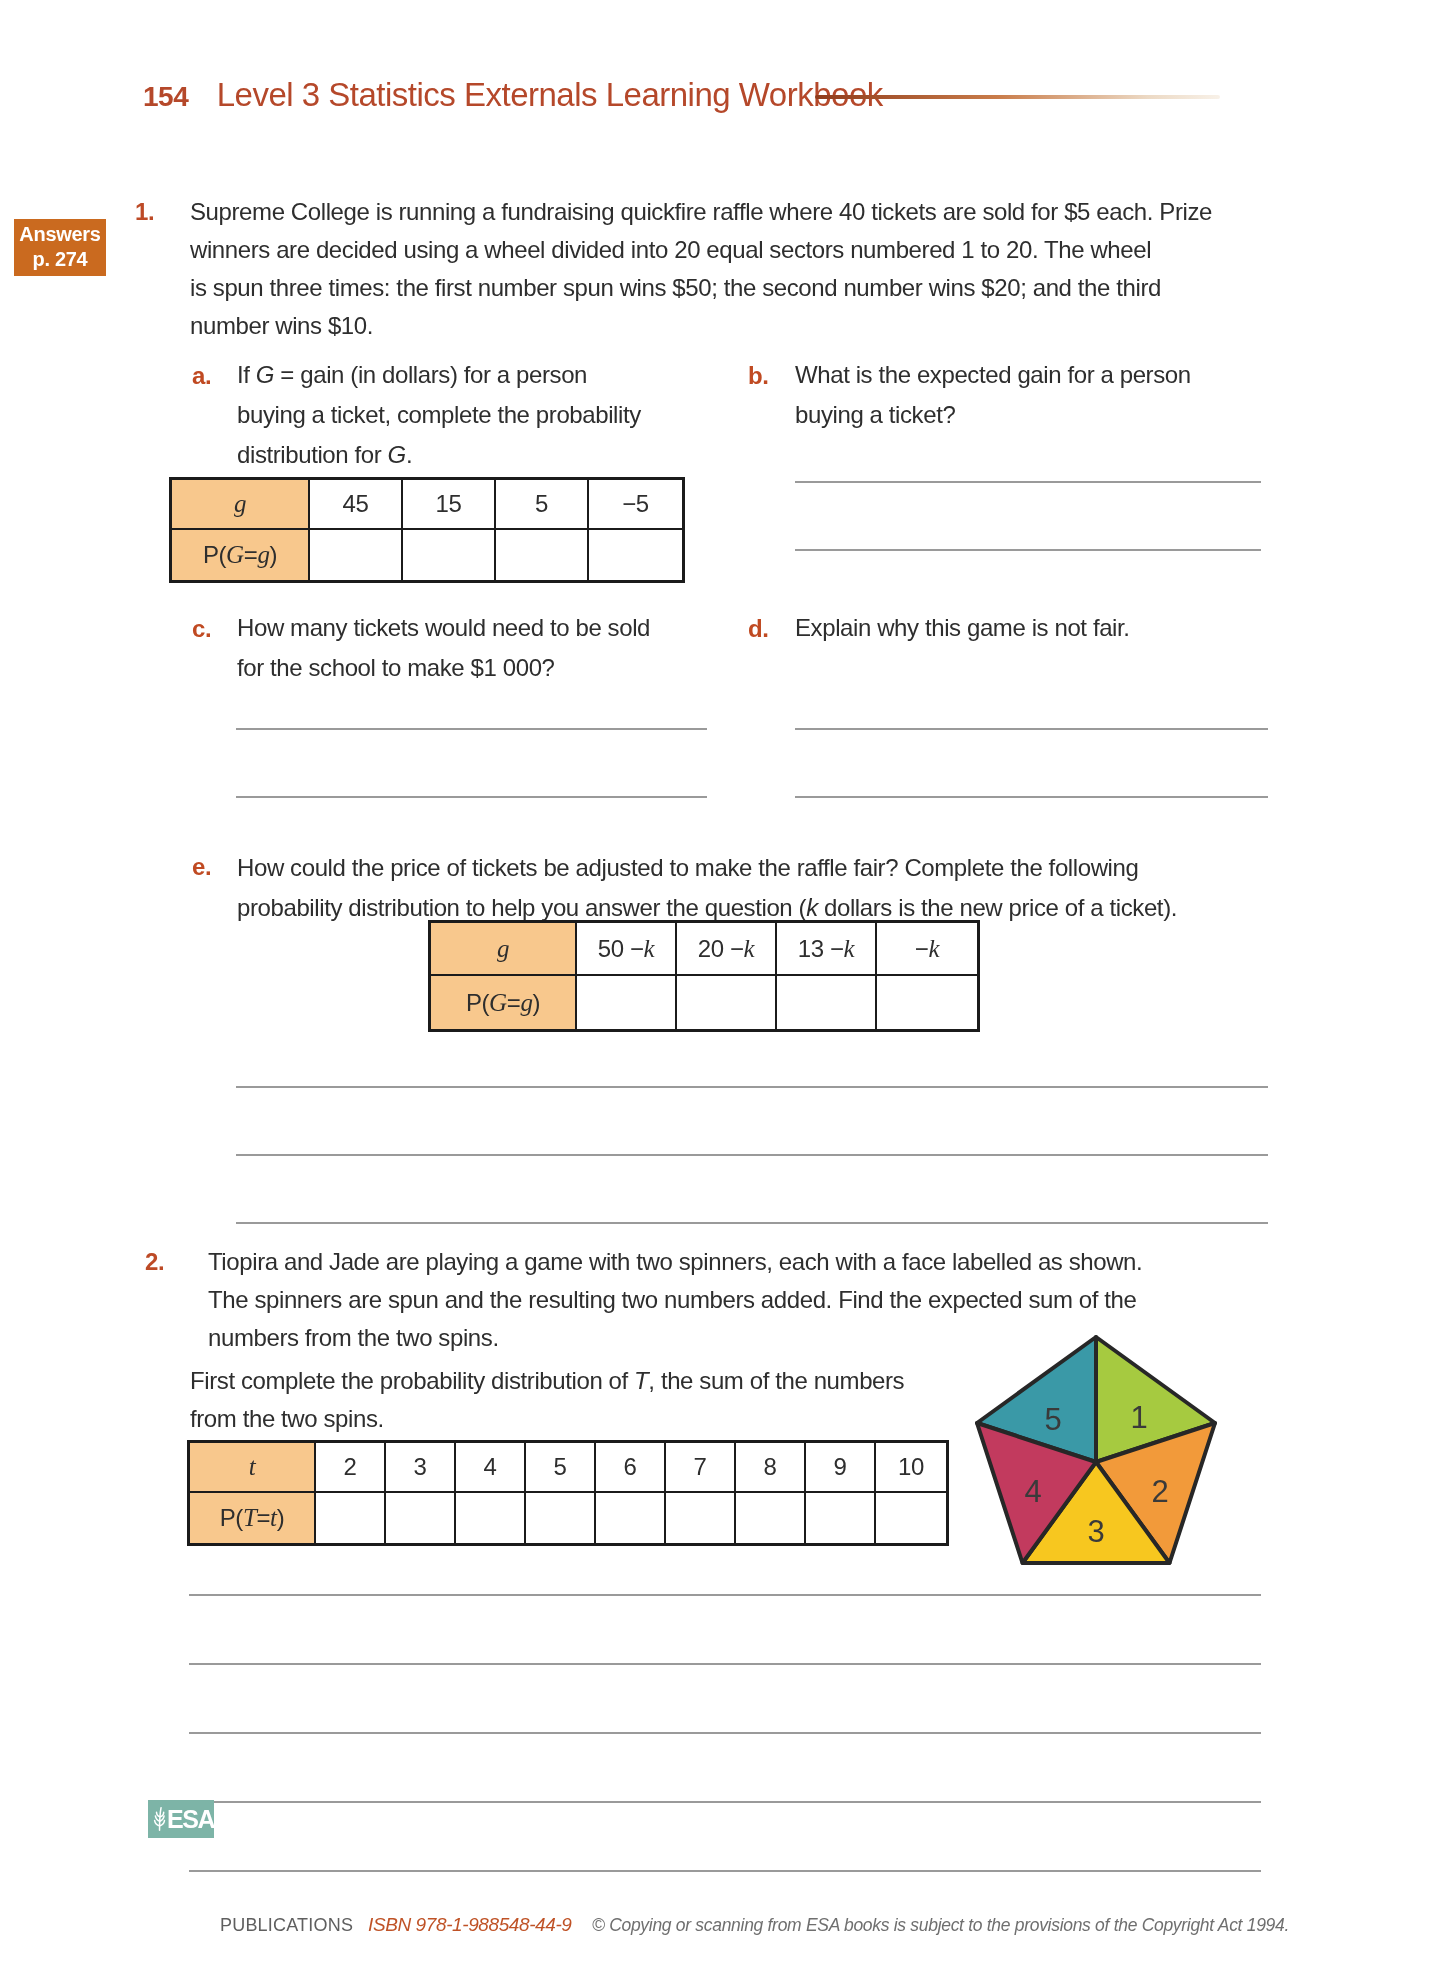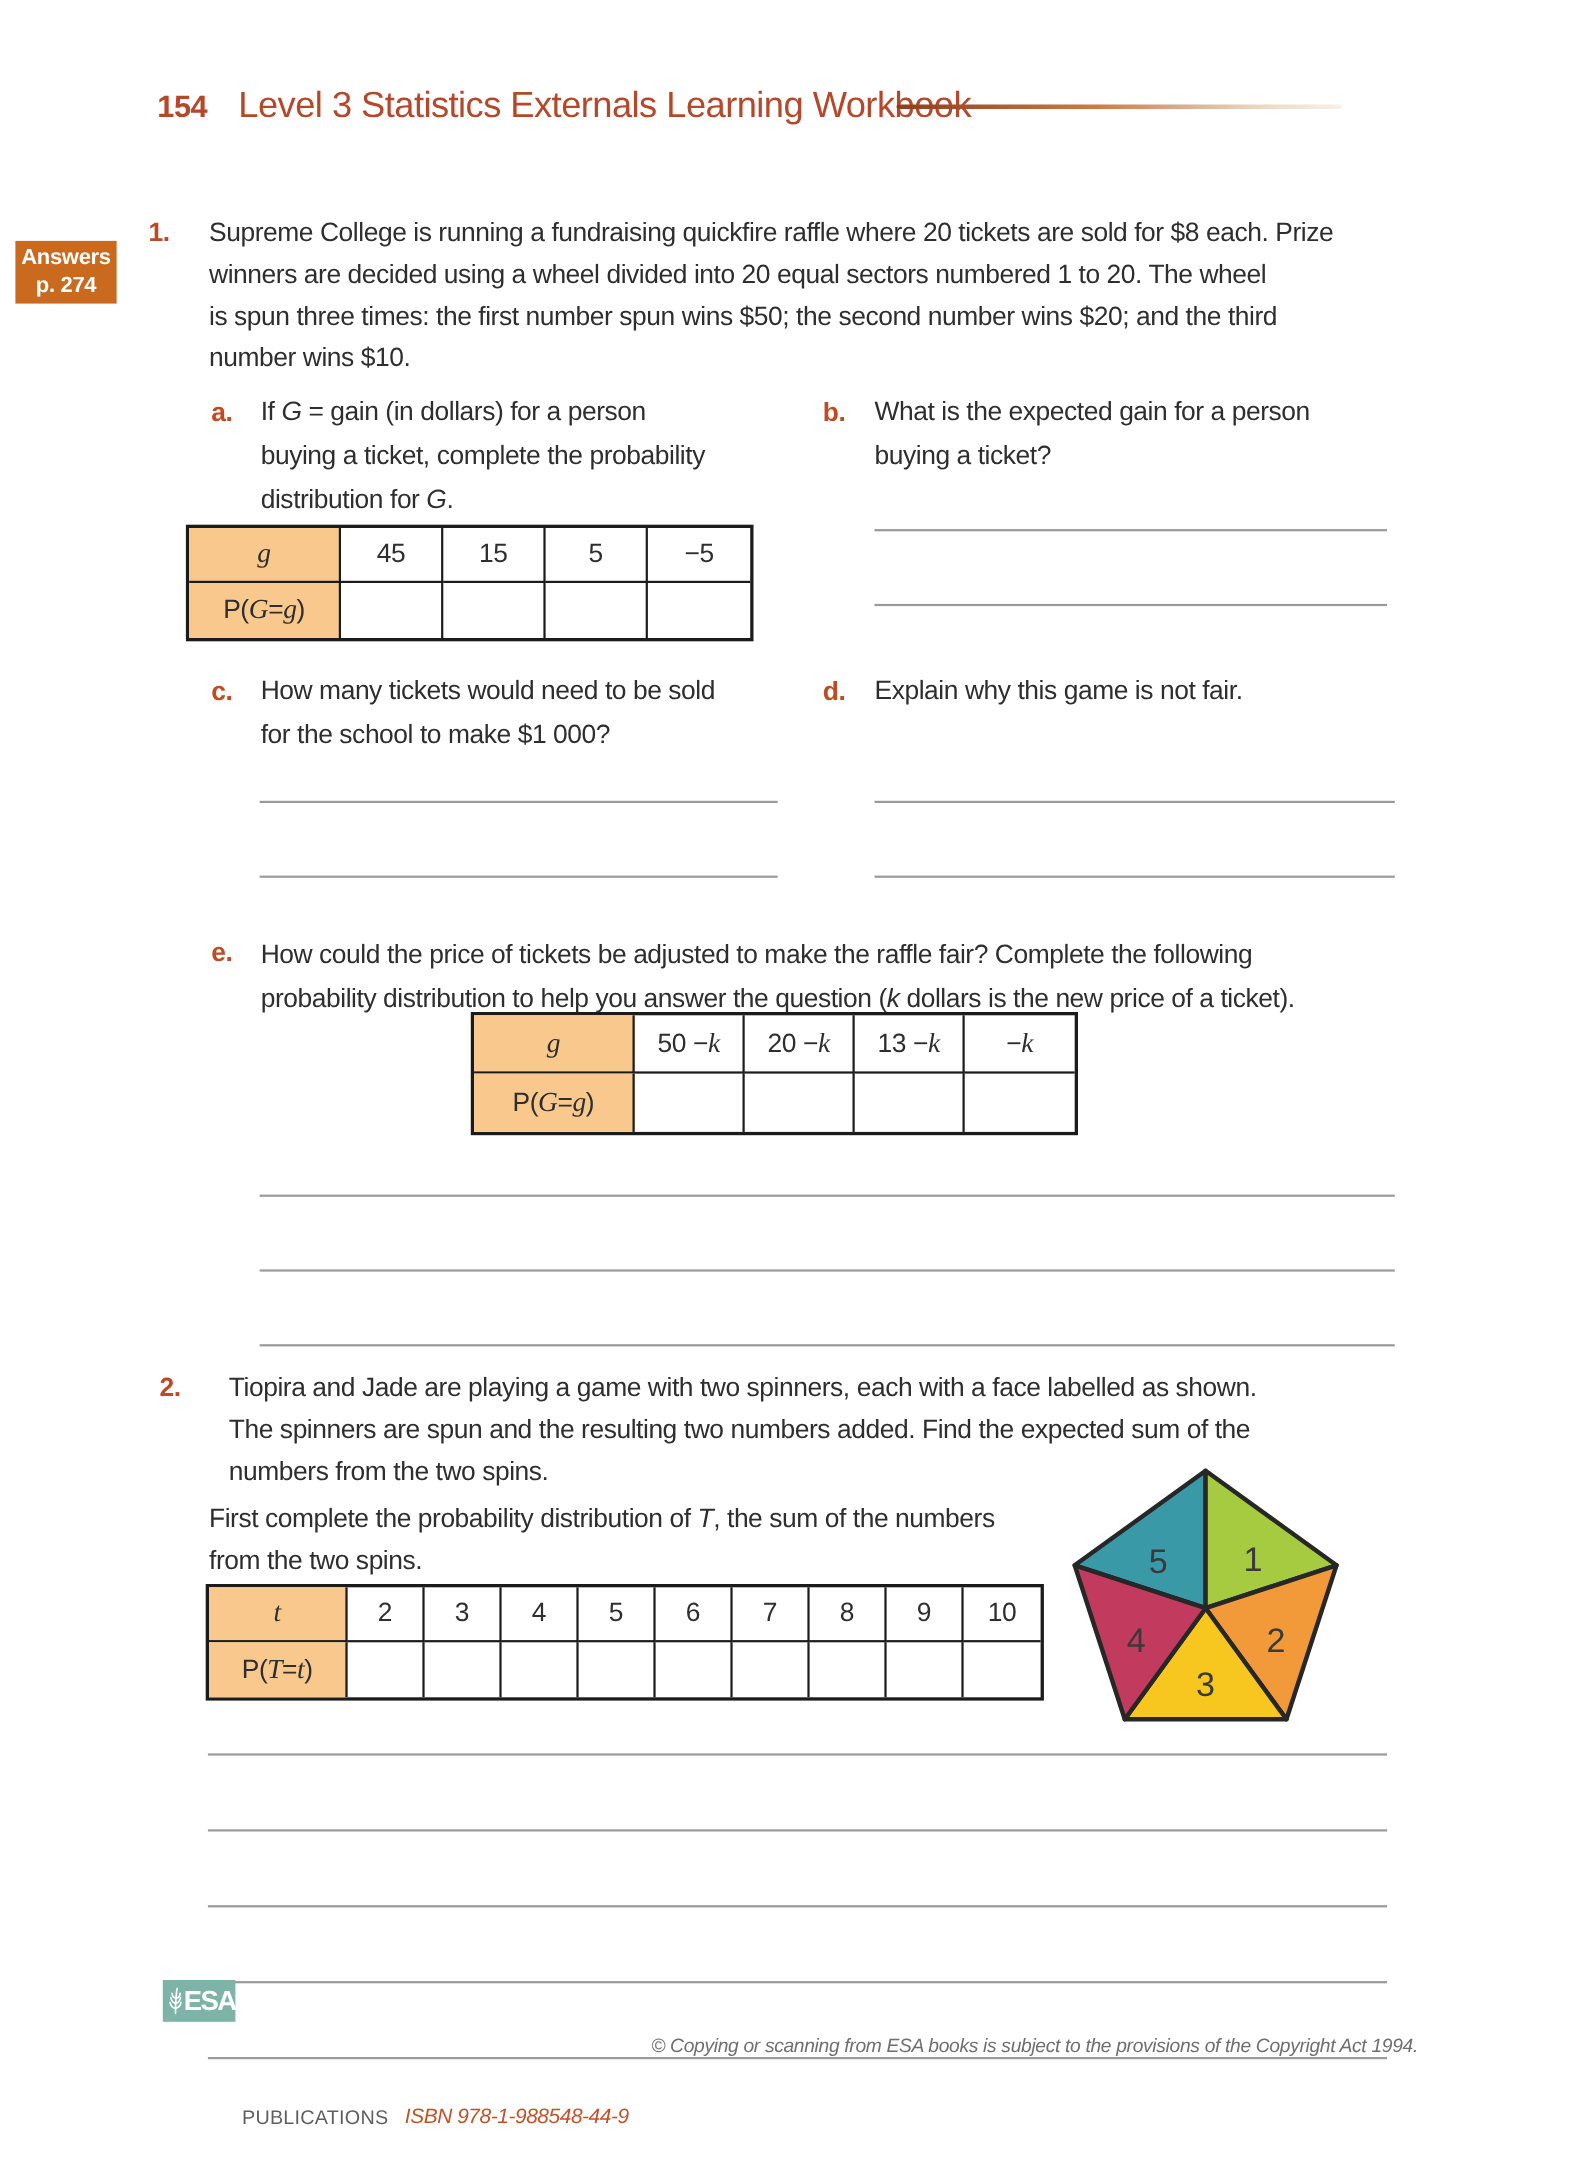--- a/index.html
+++ b/index.html
@@ -56,21 +56,21 @@
   </div>
   <div class="abs hdr-rule" style="left:815px; top:95px; width:405px;"></div>
 
   <div class="abs ansbox" style="left:14px; top:183px; width:92px; height:54px;margin-top:36px;">
     <div>Answers</div>
     <div>p. 274</div>
   </div>
 
   <div class="abs txt accent" style="left:135px; top:193px;">1.</div>
   <div class="abs" style="left:190px; top:193px;">
-    <div class="txt">Supreme College is running a fundraising quickfire raffle where 20 tickets are sold for $8 each. Prize</div>
+    <div class="txt">Supreme College is running a fundraising quickfire raffle where 40 tickets are sold for $5 each. Prize</div>
     <div class="txt">winners are decided using a wheel divided into 20 equal sectors numbered 1 to 20. The wheel</div>
     <div class="txt">is spun three times: the first number spun wins $50; the second number wins $20; and the third</div>
     <div class="txt">number wins $10.</div>
   </div>
 
   <div class="abs sub-label" style="left:192px; top:362px;">a.</div>
   <div class="abs" style="left:237px; top:355px;">
     <div class="txt subline"><span>If </span><i>G</i><span> = gain (in dollars) for a person</span></div>
     <div class="txt subline"><span>buying a ticket, complete the probability</span></div>
     <div class="txt subline"><span>distribution for </span><i>G</i><span>.</span></div>
@@ -235,15 +235,15 @@
         <path d="M10.5 14 C7.5 13 6 11 6 8"></path>
         <path d="M10 26 C14 25 16 22 16.5 19"></path>
         <path d="M10.5 20 C14 19 15.5 16 16 13"></path>
         <path d="M11 14 C14 13 15.5 11 15.5 8"></path>
       </g>
     </svg>
     <span class="logo-text">ESA</span>
   </div>
   <div class="abs pub" style="left:220px; top:1906px;">PUBLICATIONS</div>
   <div class="abs isbn" style="left:368px; top:1906px;">ISBN 978-1-988548-44-9</div>
-  <div class="abs copyr" style="left:592px; top:1840px;">© Copying or scanning from ESA books is subject to the provisions of the Copyright Act 1994.</div>
+  <div class="abs copyr" style="left:592px; top:1906px;">© Copying or scanning from ESA books is subject to the provisions of the Copyright Act 1994.</div>
 
 </div>
 
 </body></html>

